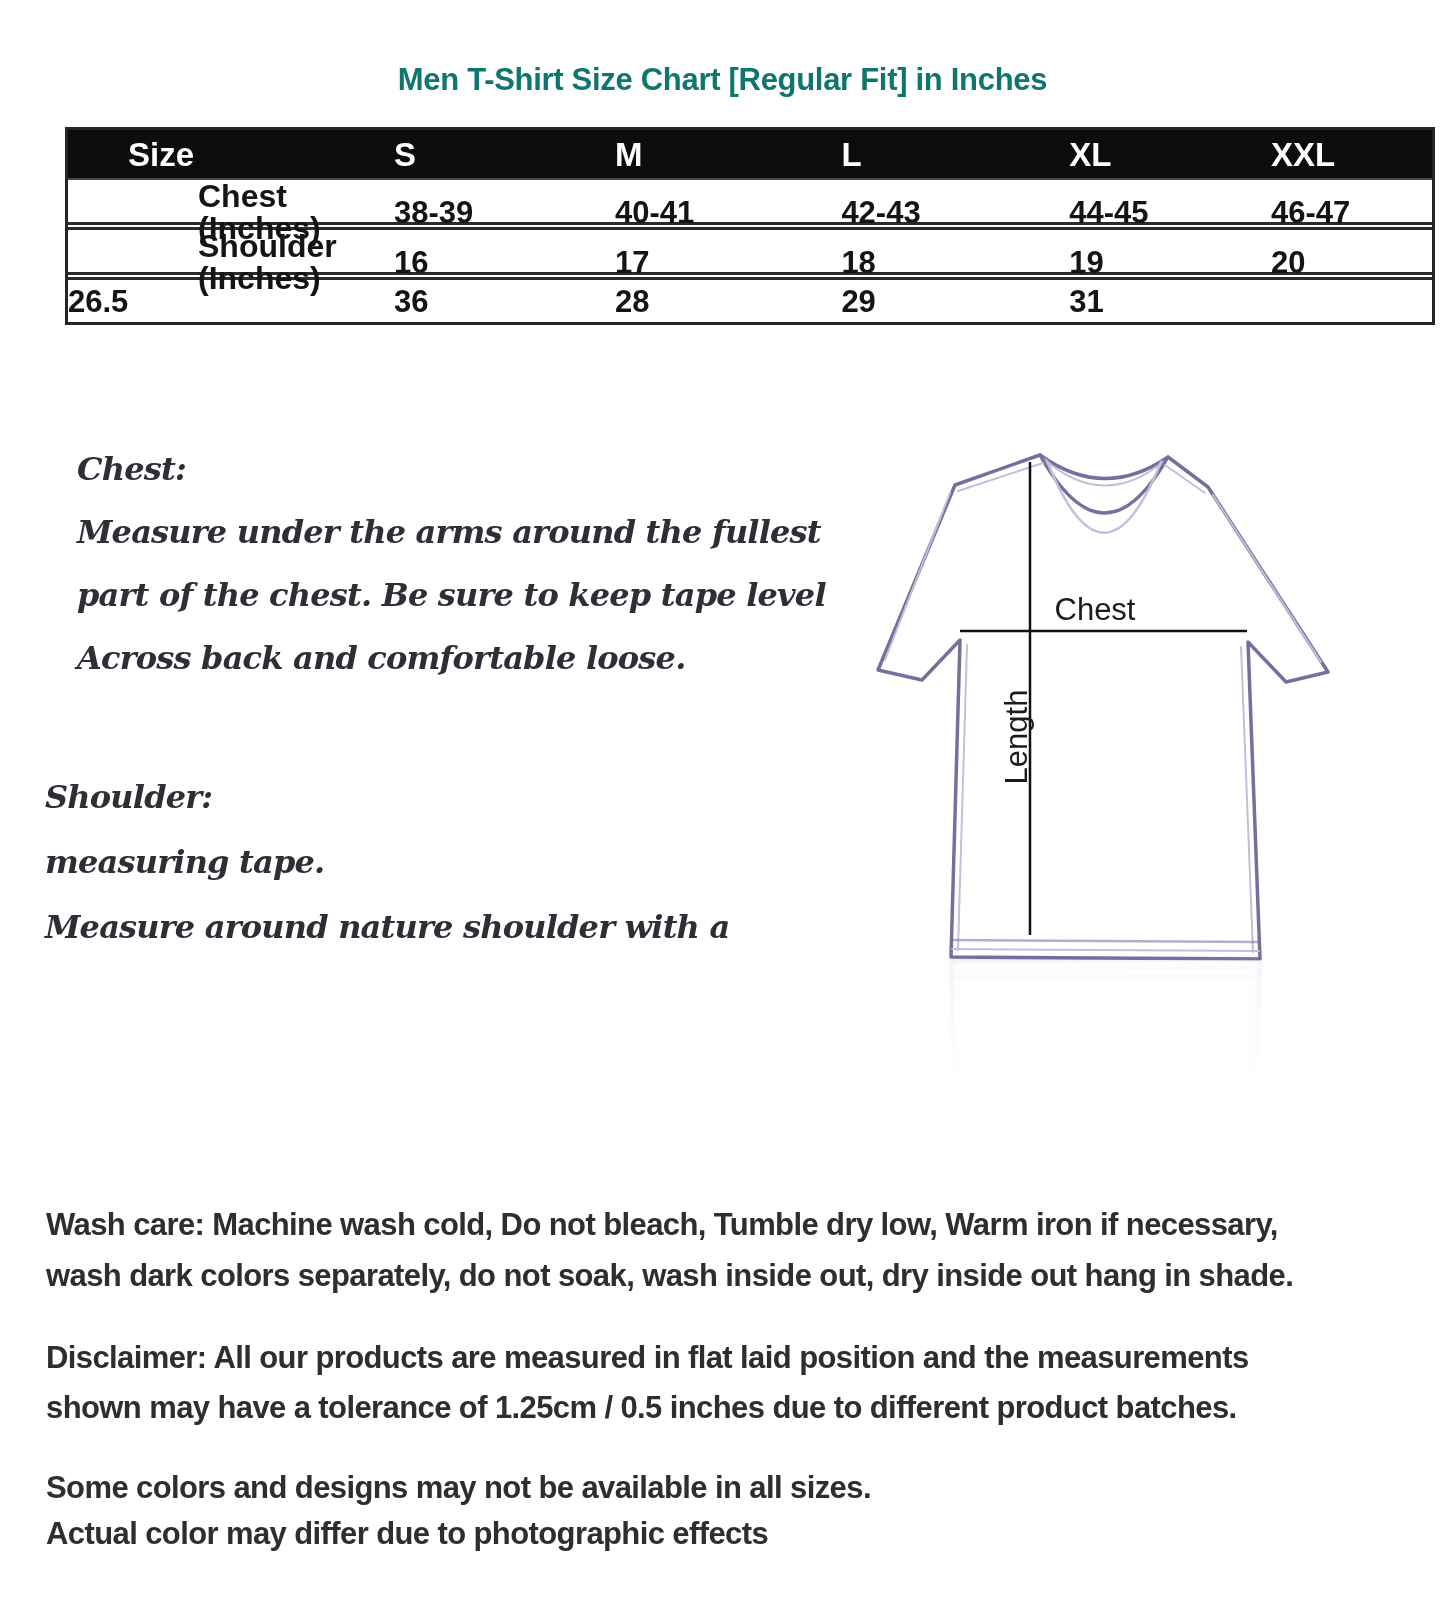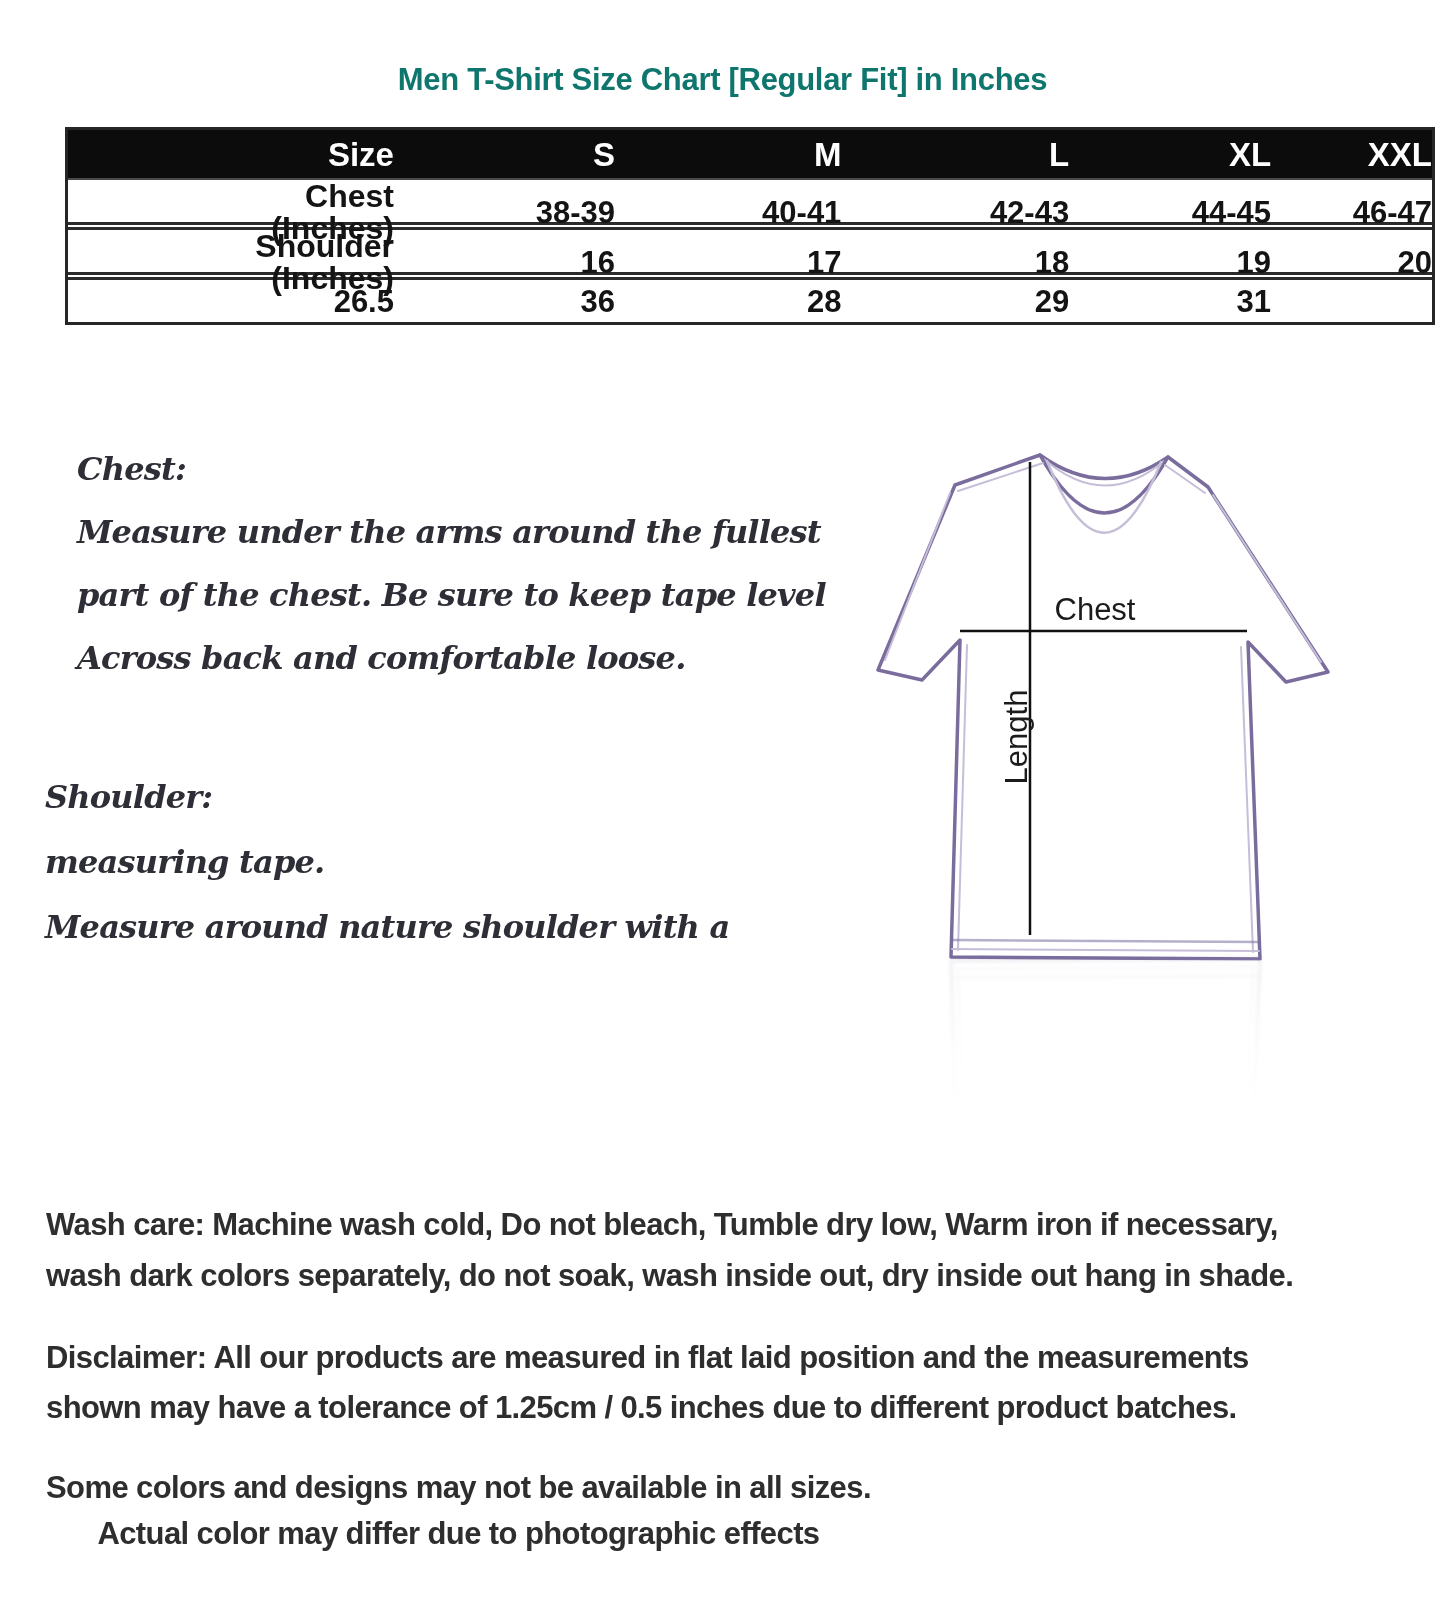--- a/index.html
+++ b/index.html
@@ -14,21 +14,21 @@
     color:#0f766e; letter-spacing:-0.3px;
   }
   
   .size-table {
     position:absolute; left:65px; top:127px; width:1370px;
     border:3px solid #262626; background:#fff; box-sizing:border-box;
   }
   .t-grid {
     display:grid;
     grid-template-columns:23.9fr 16.2fr 16.6fr 16.7fr 14.8fr 11.8fr;
-    align-items:center; text-align:right;
+    align-items:center; text-align:left;
   }
   .t-head {
     background:#0c0c0c; color:#ffffff; height:48px;
     font-size:33px; font-weight:700; border-bottom:2px solid #4a4a4a;
   }
   .t-head .label-cell { padding-left:60px; }
   .t-row { height:42px; color:#141414; font-size:31px; font-weight:700; }
   .t-row + .t-row { border-top:8px double #2b2b2b; }
   .t-row .label-cell { font-size:32px; padding-left:130px; }
   .cell { line-height:1; }
@@ -53,21 +53,21 @@
   .diag-label { font-family:"Liberation Sans", sans-serif; font-size:31px; }
   
   .note {
     position:absolute; left:46px; font-weight:700; color:#2e2e2e;
     font-size:31px; letter-spacing:-0.6px; white-space:nowrap;
   }
   .note-wash { top:1207px; }
   .note-wash .line { height:51px; }
   .note-disclaimer { top:1340px; }
   .note-disclaimer .line { height:50px; }
-  .note-availability { top:1470px;text-align:center; }
+  .note-availability { top:1470px; }
   .note-availability .line { height:46px; }
 </style>
 </head>
 <body>
 
 <div id="canvas">
 
   <div class="title">Men T-Shirt Size Chart [Regular Fit] in Inches</div>
 
   <div class="size-table">

